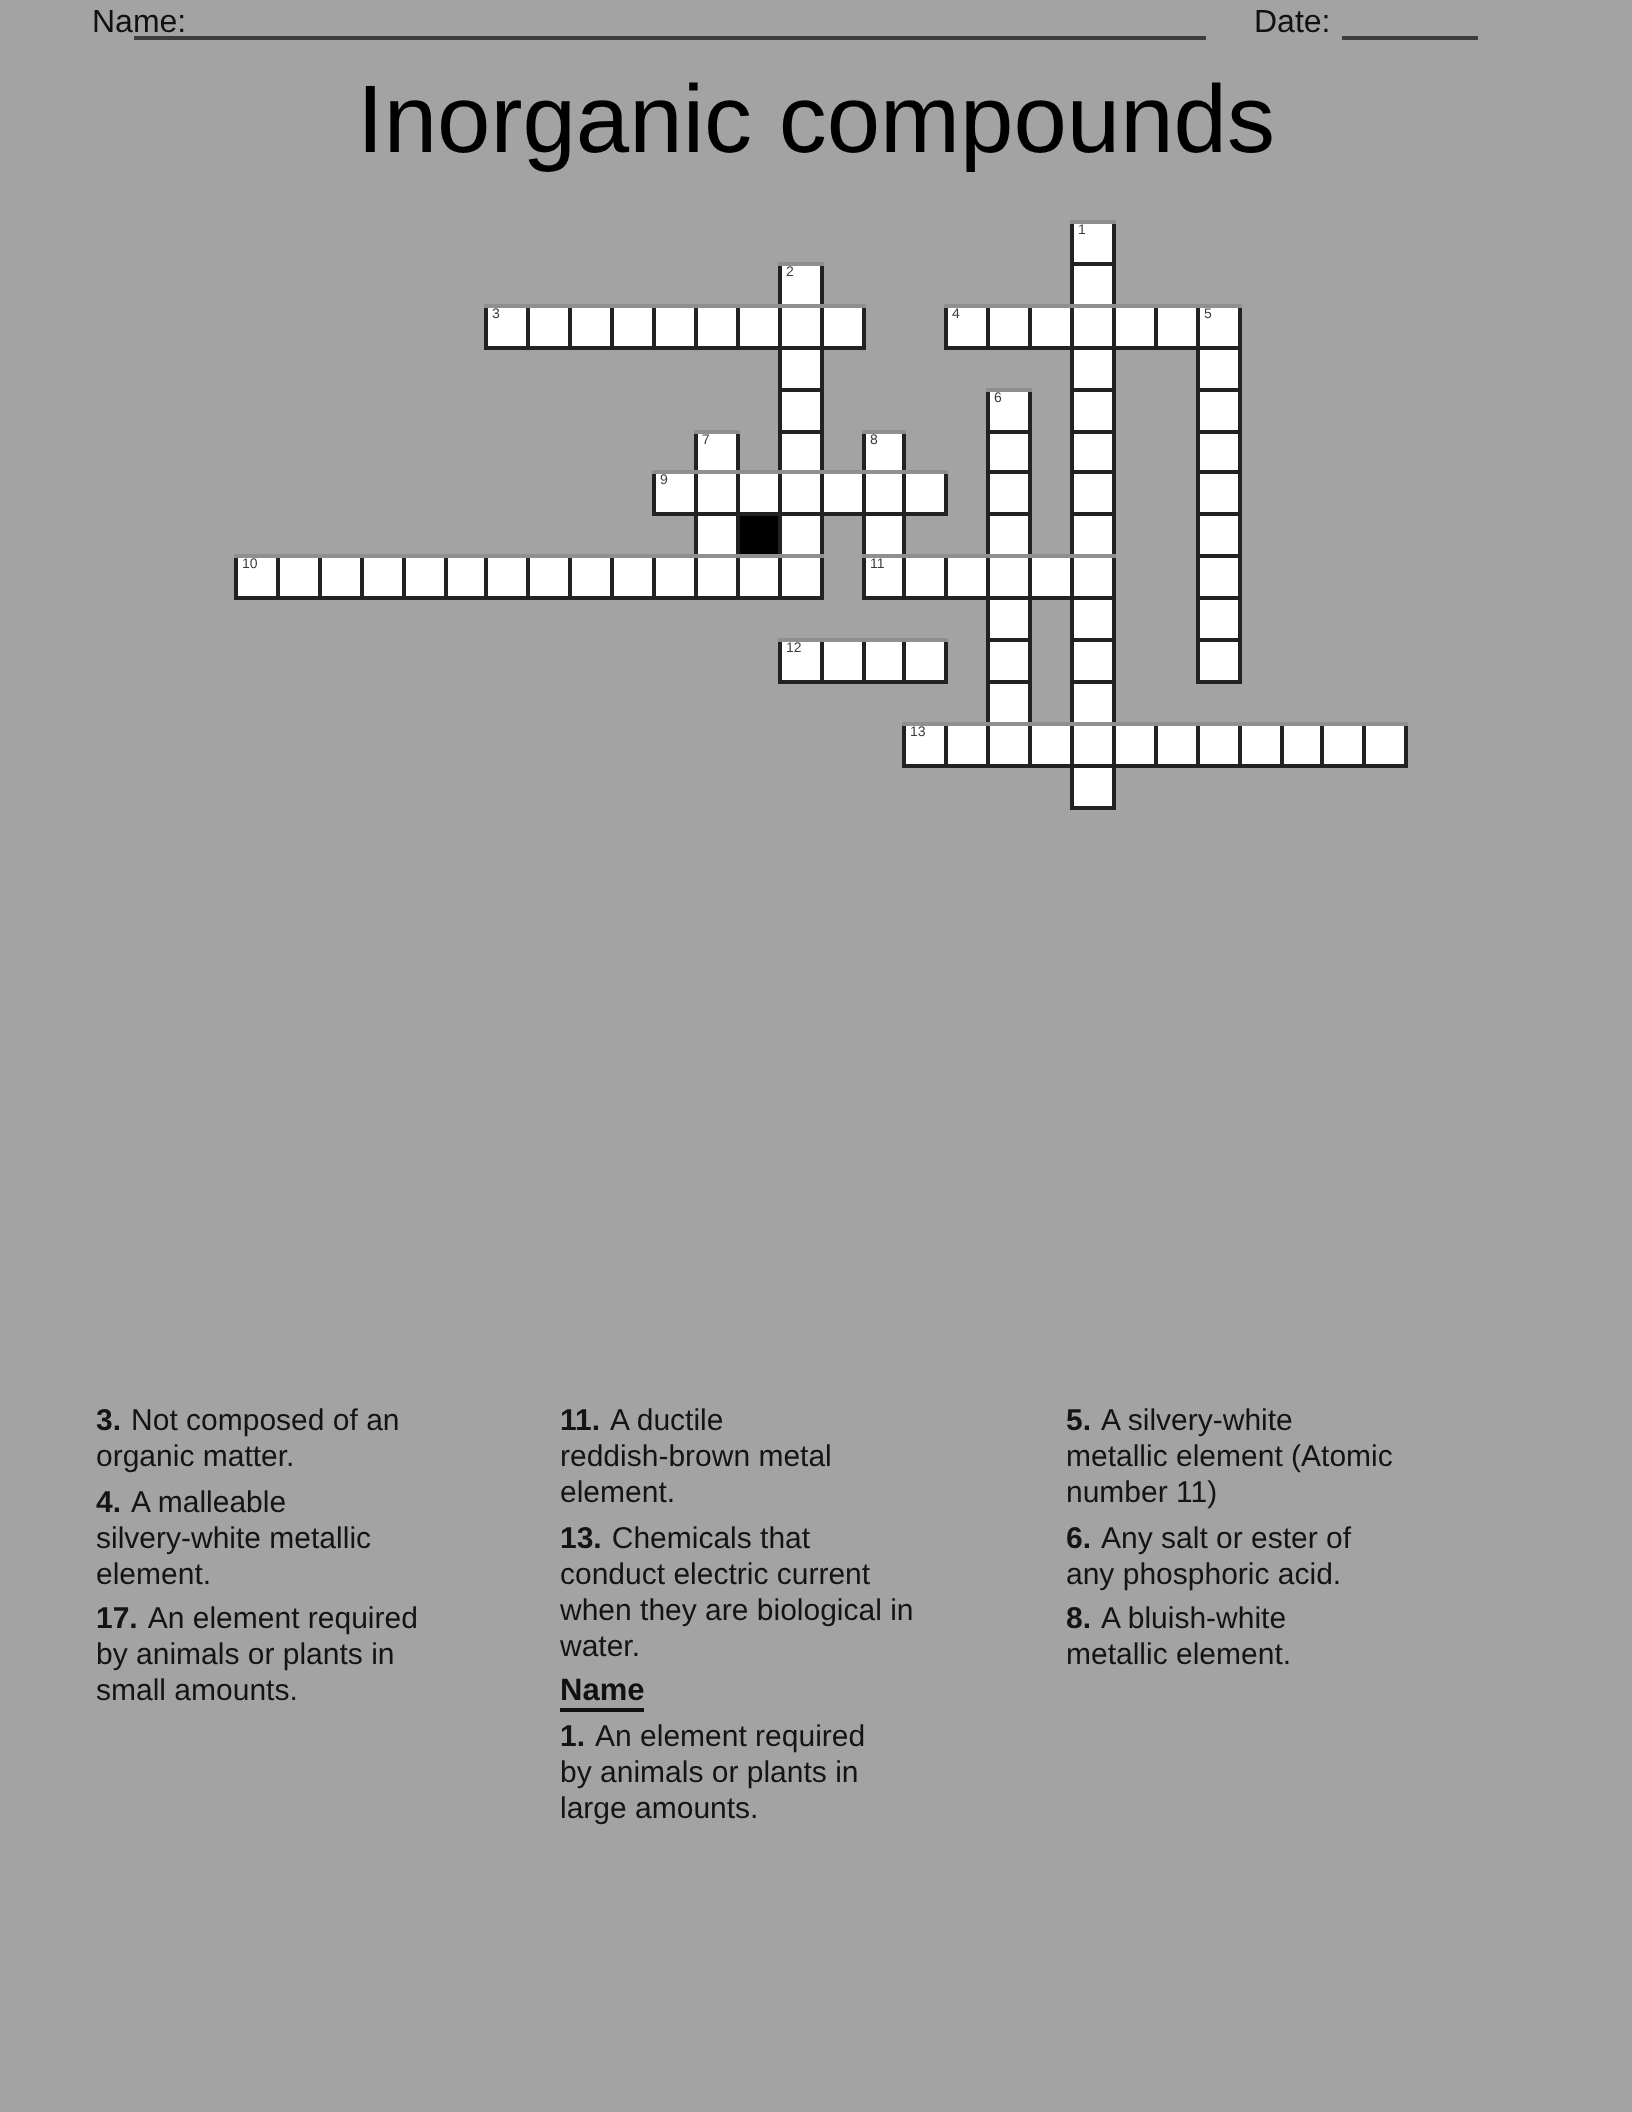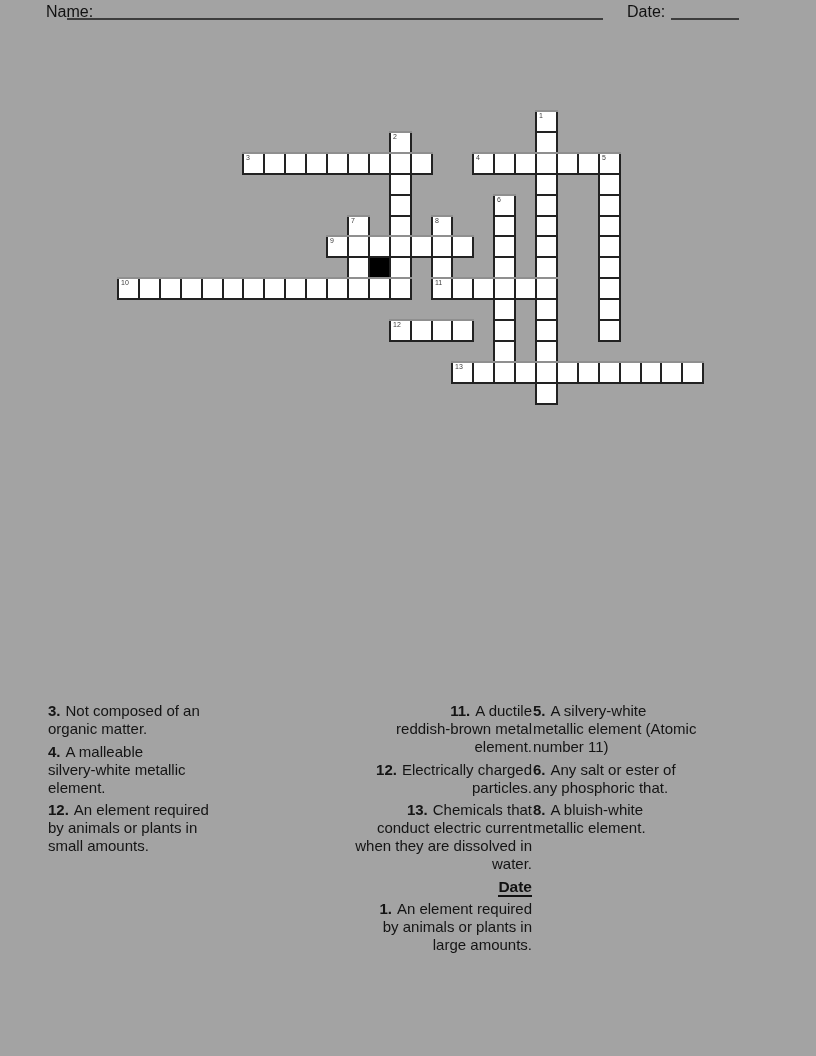--- a/index.html
+++ b/index.html
@@ -28,20 +28,21 @@
 </head>
 <body>
 
 <div id="page">
 
   <span class="hdr-label" style="left:46px;top:3px;">Name:</span>
   <div class="hdr-line" style="left:67px;top:18px;width:536px;"></div>
   <span class="hdr-label" style="left:627px;top:3px;">Date:</span>
   <div class="hdr-line" style="left:671px;top:18px;width:68px;"></div>
 
+  <div id="title">Inorganic compounds</div>
 
   <div id="grid">
       <div class="cell" style="left: 535px; top: 110px; width: 23px; height: 23px;">
         <span class="cellnum">1</span>
       </div>
       <div class="cell" style="left: 535px; top: 131px; width: 23px; height: 23px;"></div>
       <div class="cell" style="left: 535px; top: 152px; width: 23px; height: 23px;"></div>
       <div class="cell" style="left: 535px; top: 173px; width: 23px; height: 23px;"></div>
       <div class="cell" style="left: 535px; top: 194px; width: 23px; height: 23px;"></div>
       <div class="cell" style="left: 535px; top: 215px; width: 23px; height: 22px;"></div>
@@ -173,43 +174,41 @@
       <div class="shade" style="left: 451px; top: 361px; width: 253px;"></div>
     </div>
 
   <div id="clues">
       <div class="clue-col" style="left: 48px;">
         <p class="clue"><span class="cn">3.</span><span class="ct">Not composed of an
 organic matter.</span></p>
         <p class="clue"><span class="cn">4.</span><span class="ct">A malleable
 silvery-white metallic
 element.</span></p>
-        <p class="clue"><span class="cn">12.</span><span class="ct">An element required
+        <p class="clue"><span class="cn">17.</span><span class="ct">An element required
 by animals or plants in
 small amounts.</span></p>
       </div>
-      <div class="clue-col" style="left: 290px; text-align: right;">
+      <div class="clue-col" style="left: 280px;">
         <p class="clue"><span class="cn">11.</span><span class="ct">A ductile
 reddish-brown metal
 element.</span></p>
-        <p class="clue"><span class="cn">12.</span><span class="ct">Electrically charged
-particles.</span></p>
         <p class="clue"><span class="cn">13.</span><span class="ct">Chemicals that
 conduct electric current
-when they are dissolved in
+when they are biological in
 water.</span></p>
-        <p class="clue-heading"><span>Date</span></p>
+        <p class="clue-heading"><span>Name</span></p>
         <p class="clue"><span class="cn">1.</span><span class="ct">An element required
 by animals or plants in
 large amounts.</span></p>
       </div>
       <div class="clue-col" style="left: 533px;">
         <p class="clue"><span class="cn">5.</span><span class="ct">A silvery-white
 metallic element (Atomic
 number 11)</span></p>
         <p class="clue"><span class="cn">6.</span><span class="ct">Any salt or ester of
-any phosphoric that.</span></p>
+any phosphoric acid.</span></p>
         <p class="clue"><span class="cn">8.</span><span class="ct">A bluish-white
 metallic element.</span></p>
       </div>
     </div>
 
 </div>
 
 </body></html>

